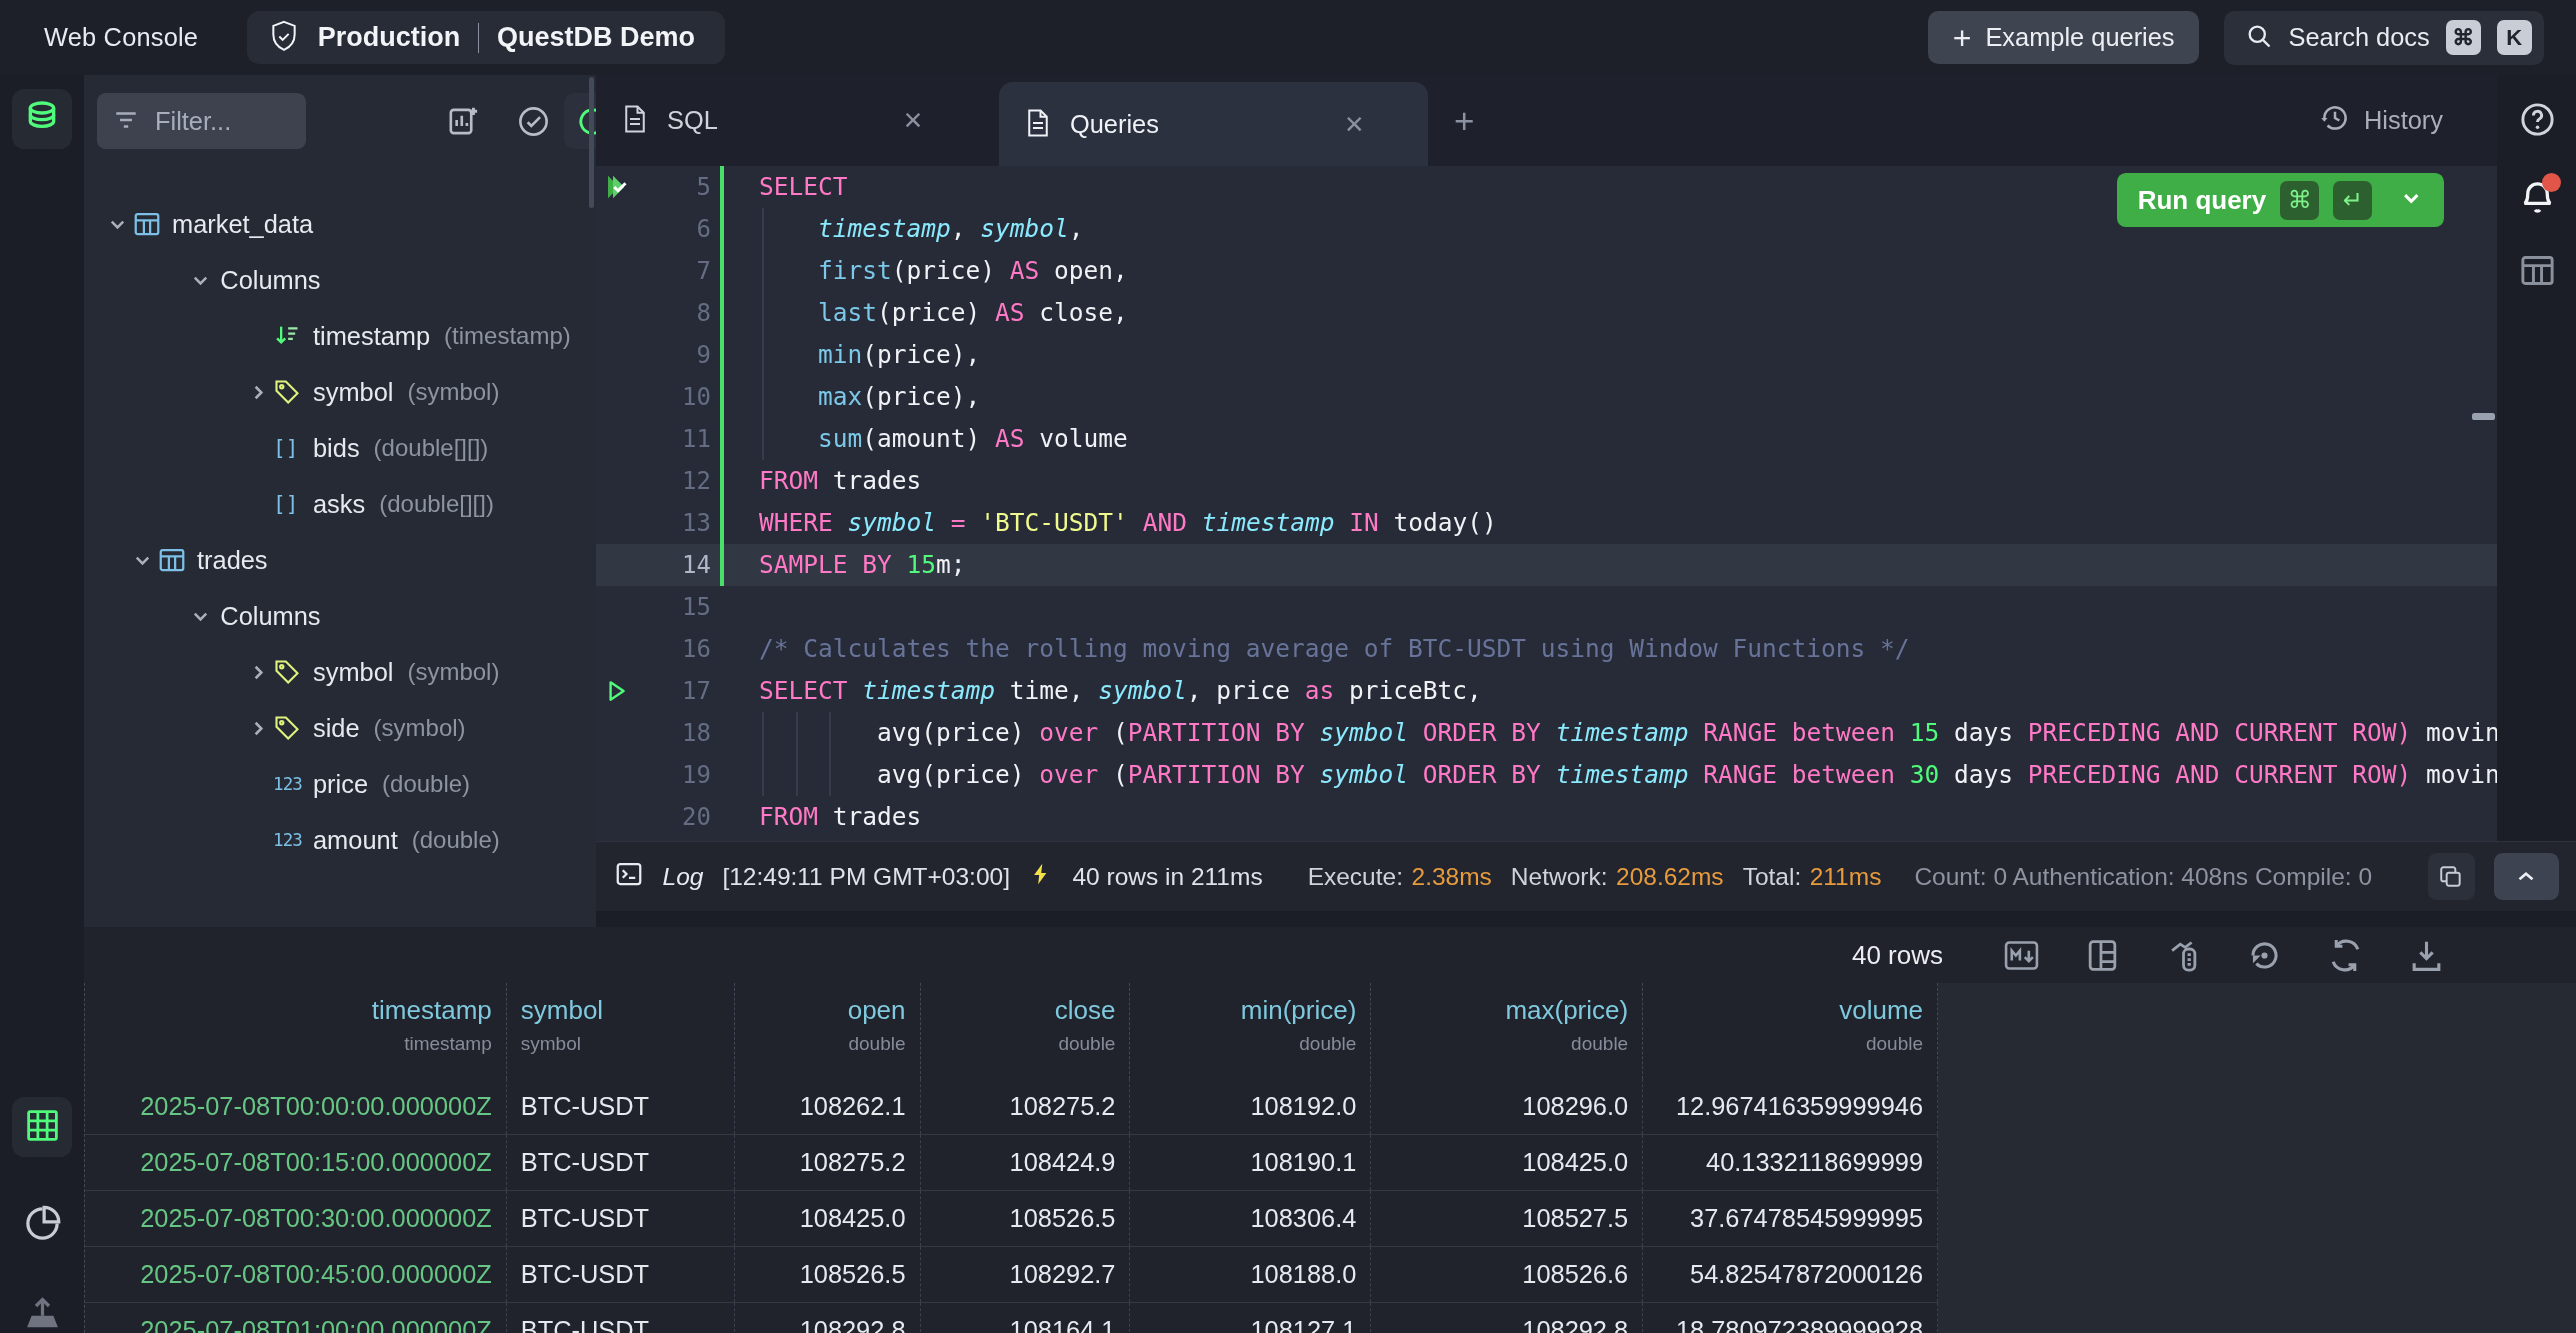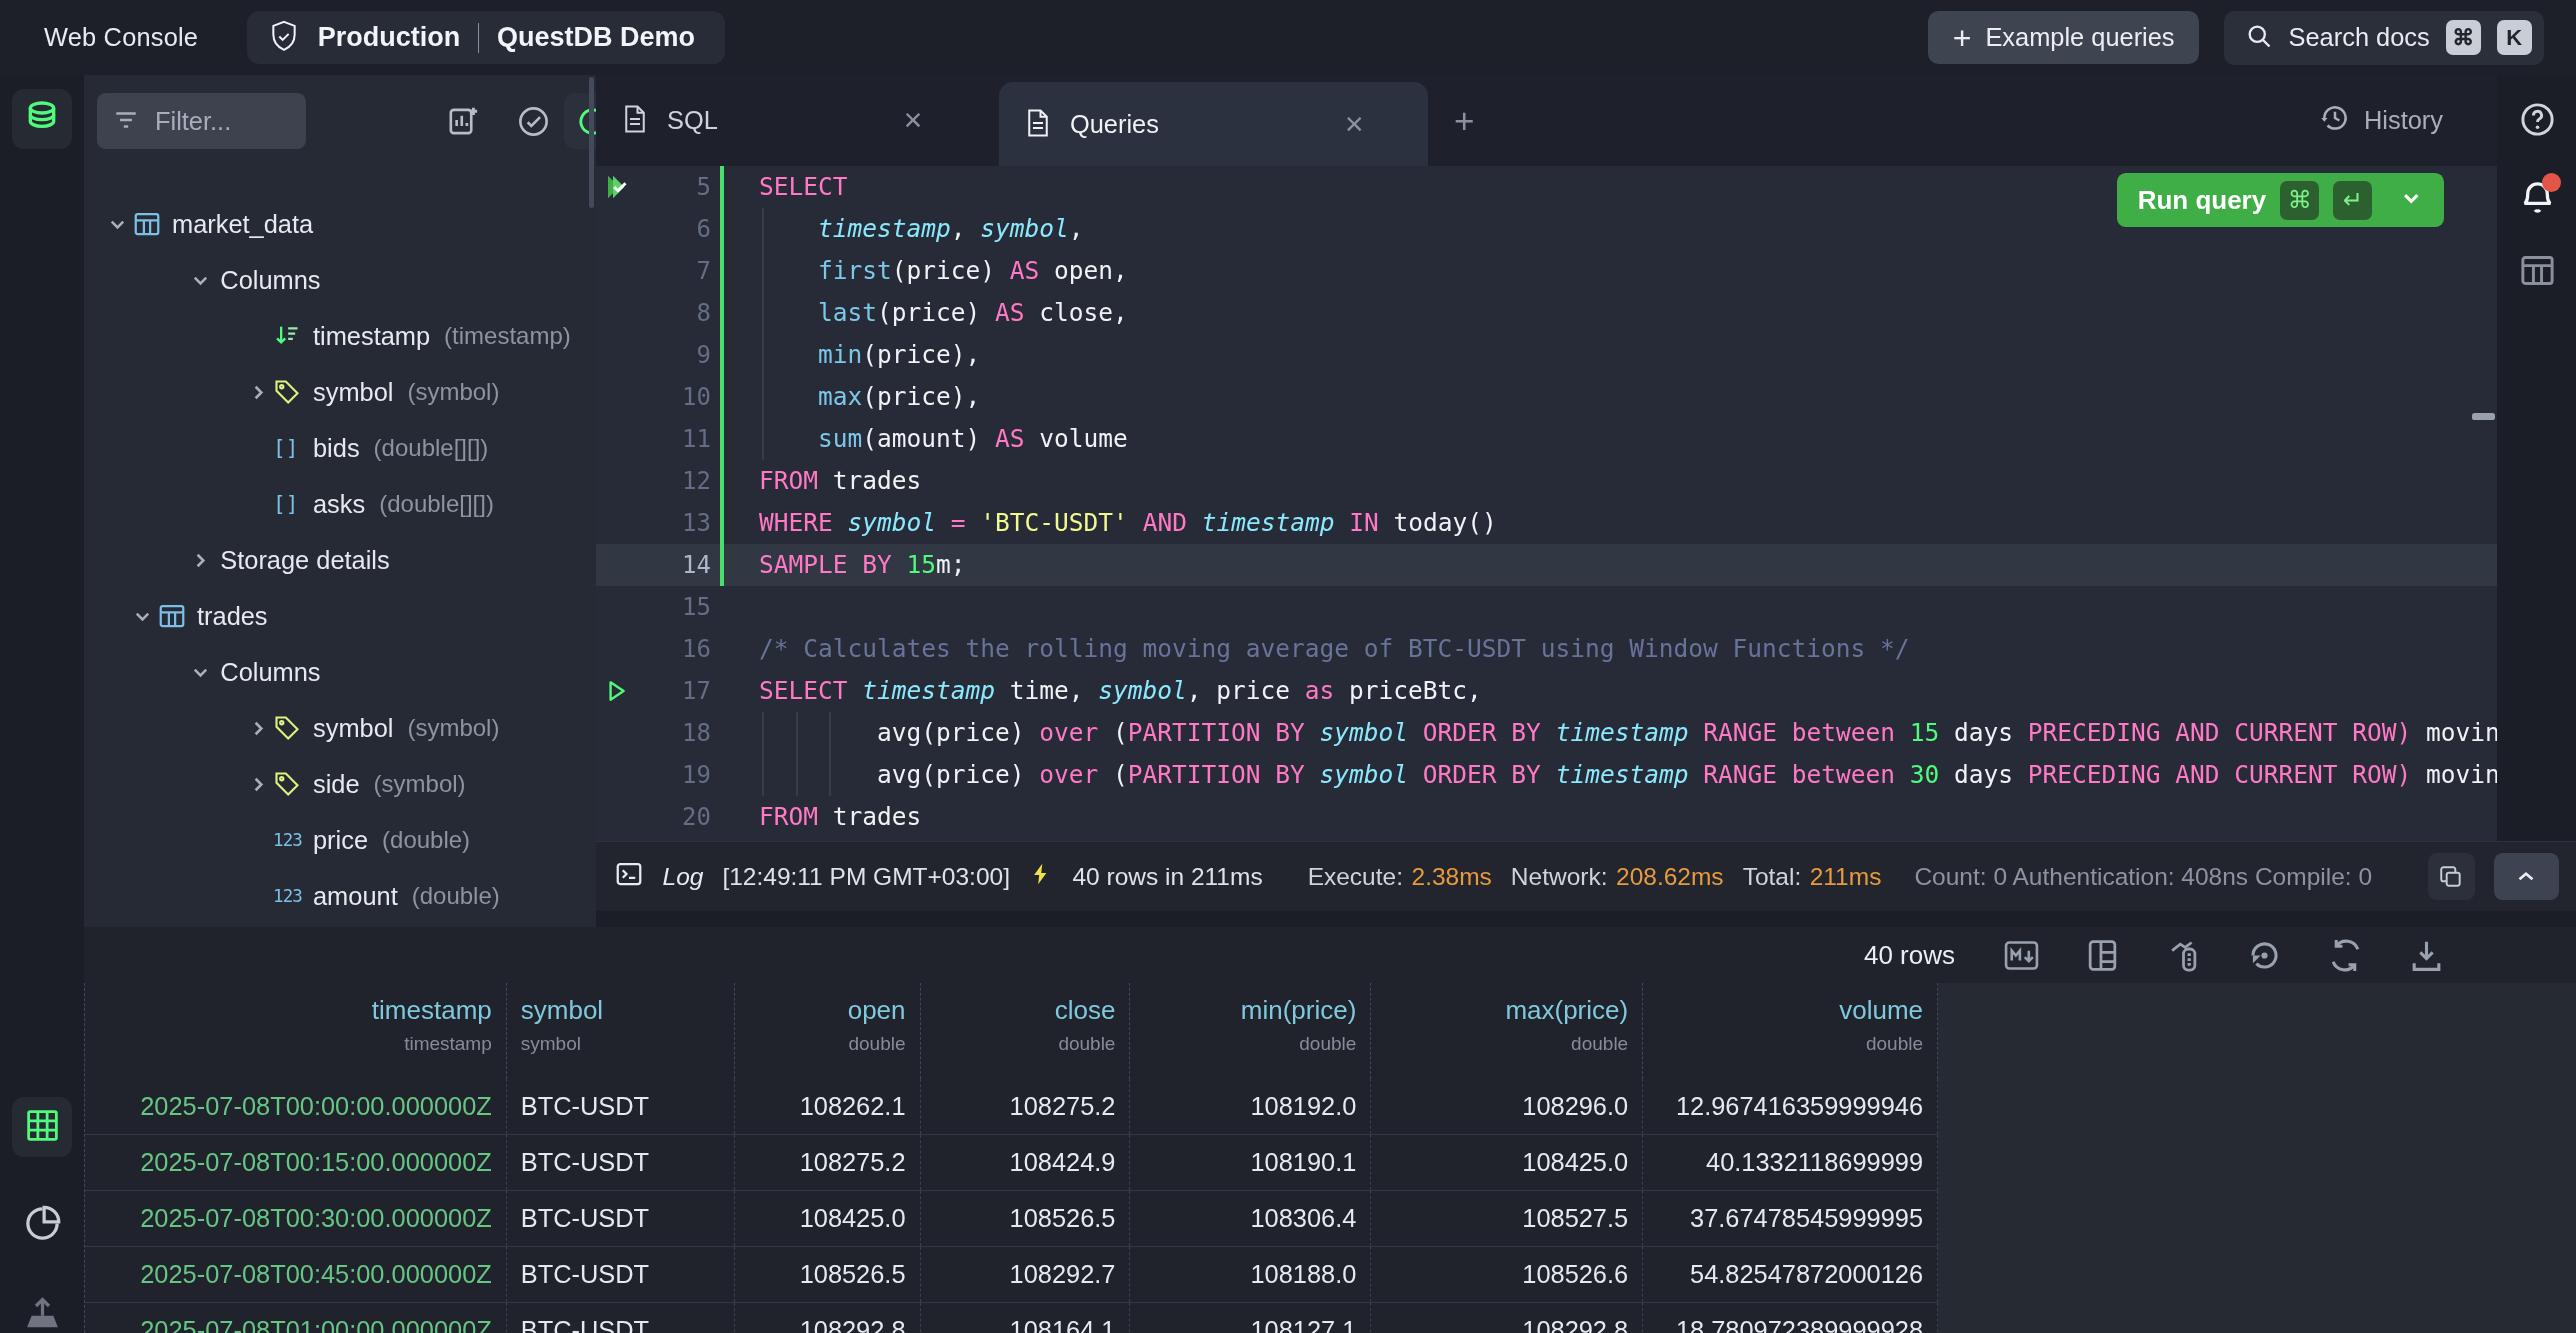--- a/index.html
+++ b/index.html
@@ -80,21 +80,21 @@
   .logbar .metric-label { color:#cfd3da; font-weight:400; }
   .logbar .metric-val { color:#e89b3c; }
   .logbar .misc { color:#8d93a1; margin-left:14px; }
   .log-btn { width:47px; height:47px; border-radius:8.8px; background:#2c303b; display:flex; align-items:center; justify-content:center; cursor:pointer; }
   .log-btn.collapse { width:65px; background:#3d4350; }
   .log-spacer { flex:1; }
 
   
   .results { position:absolute; left:84px; top:927px; width:2492px; height:407px; background:#20232c; }
   .res-toolbar { position:absolute; left:0; top:0; width:100%; height:56px; display:flex; align-items:center; justify-content:flex-end; gap:42px; padding-right:130px; }
-  .res-count { font-size:26px; color:#eceef2; margin-right:5px; }
+  .res-count { font-size:26px; color:#eceef2; margin-right:17px; }
   .res-ico { width:39px; height:39px; display:flex; align-items:center; justify-content:center; cursor:pointer; }
   .grid-wrap { position:absolute; left:0; top:56px; width:1854px; height:350px; overflow:hidden; border-left:1.8px dashed #424857; }
   .beyond { position:absolute; left:1854px; top:56px; width:638px; height:350px; background:#262a33; }
   .gh-row, .gd-row { display:flex; }
   .gh-cell { height:96px; border-right:1.8px dashed #424857; padding:12.3px 14px 0 14px; display:flex; flex-direction:column; justify-content:flex-start; gap:7px; }
   .gh-label { font-size:26px; color:#7fc9de; }
   .gh-type { font-size:19px; color:#868c9a; }
   .gd-row { height:56px; border-bottom:1.8px solid #343946; }
   .gd-cell { font-size:25.4px; color:#e6e9ee; border-right:1.8px dashed #3b4150; padding:0 14px; line-height:54px; white-space:nowrap; overflow:hidden; }
   .gd-cell.ts { color:#66c683; }
@@ -271,29 +271,20 @@
           <span class="t-name">bids</span>
           <span class="t-type">(double[][])</span>
         </div>
         <div class="tree-row" style="padding-left: 163px;">
           <span class="chev"></span>
           <span class="t-ico">
             <span class="ico-txt">[]</span>
           </span>
           <span class="t-name">asks</span>
           <span class="t-type">(double[][])</span>
-        </div>
-        <div class="tree-row" style="padding-left: 105px;">
-          <span class="chev">
-            <svg width="23" height="23" viewBox="0 0 24 24" fill="none" stroke="#aab0bc" stroke-width="2.6">
-              <path d="M9 6l6 6-6 6"></path>
-            </svg>
-          </span>
-          <span class="t-ico" style="width: 5.3px;"></span>
-          <span class="t-name">Storage details</span>
         </div>
         <div class="tree-row" style="padding-left: 47px;">
           <span class="chev">
             <svg width="23" height="23" viewBox="0 0 24 24" fill="none" stroke="#aab0bc" stroke-width="2.6">
               <path d="M6 9l6 6 6-6"></path>
             </svg>
           </span>
           <span class="t-ico">
             <svg width="30" height="30" viewBox="0 0 24 24" fill="none" stroke="#7cc0e8" stroke-width="1.8">
               <rect x="3" y="4" width="18" height="16" rx="1.5"></rect>

